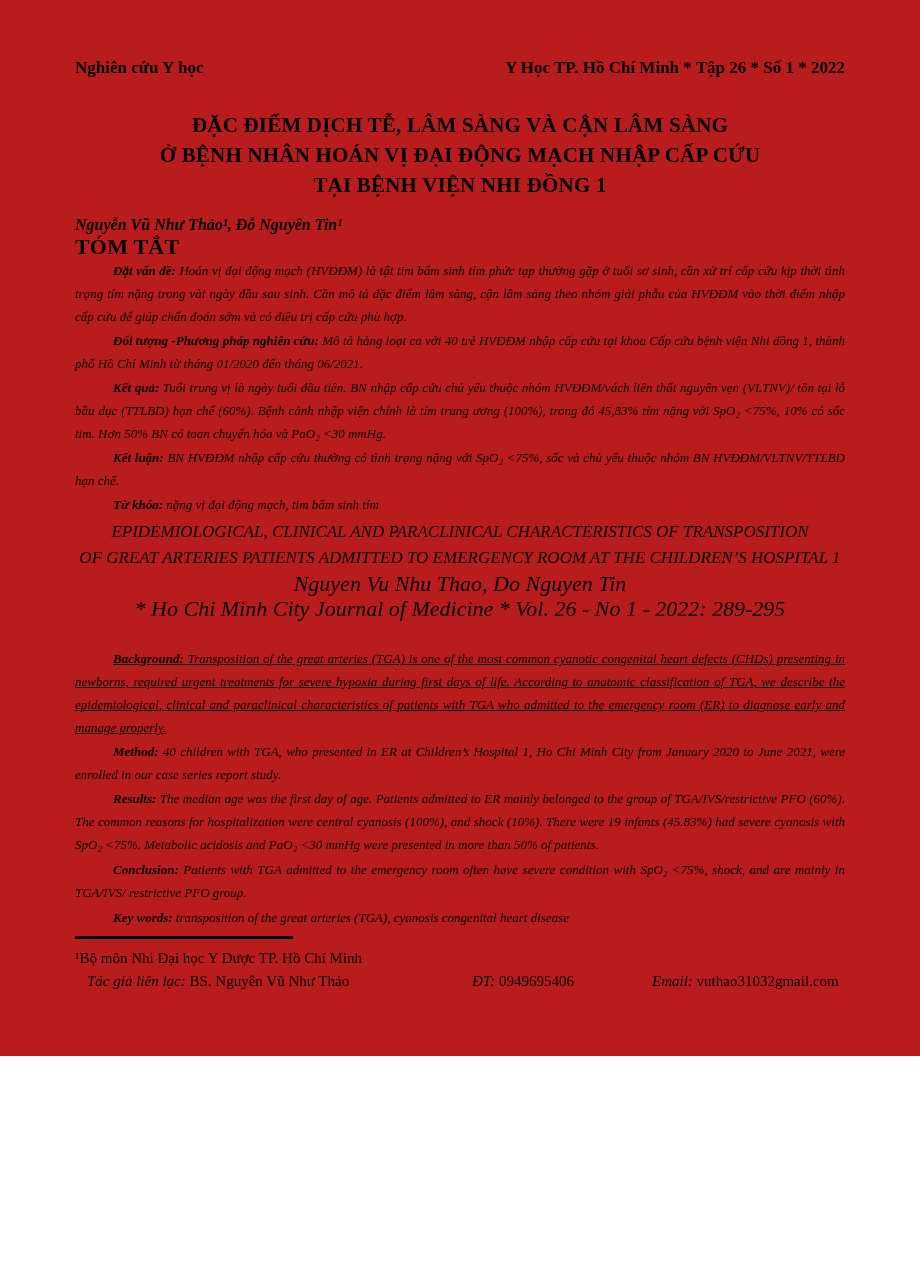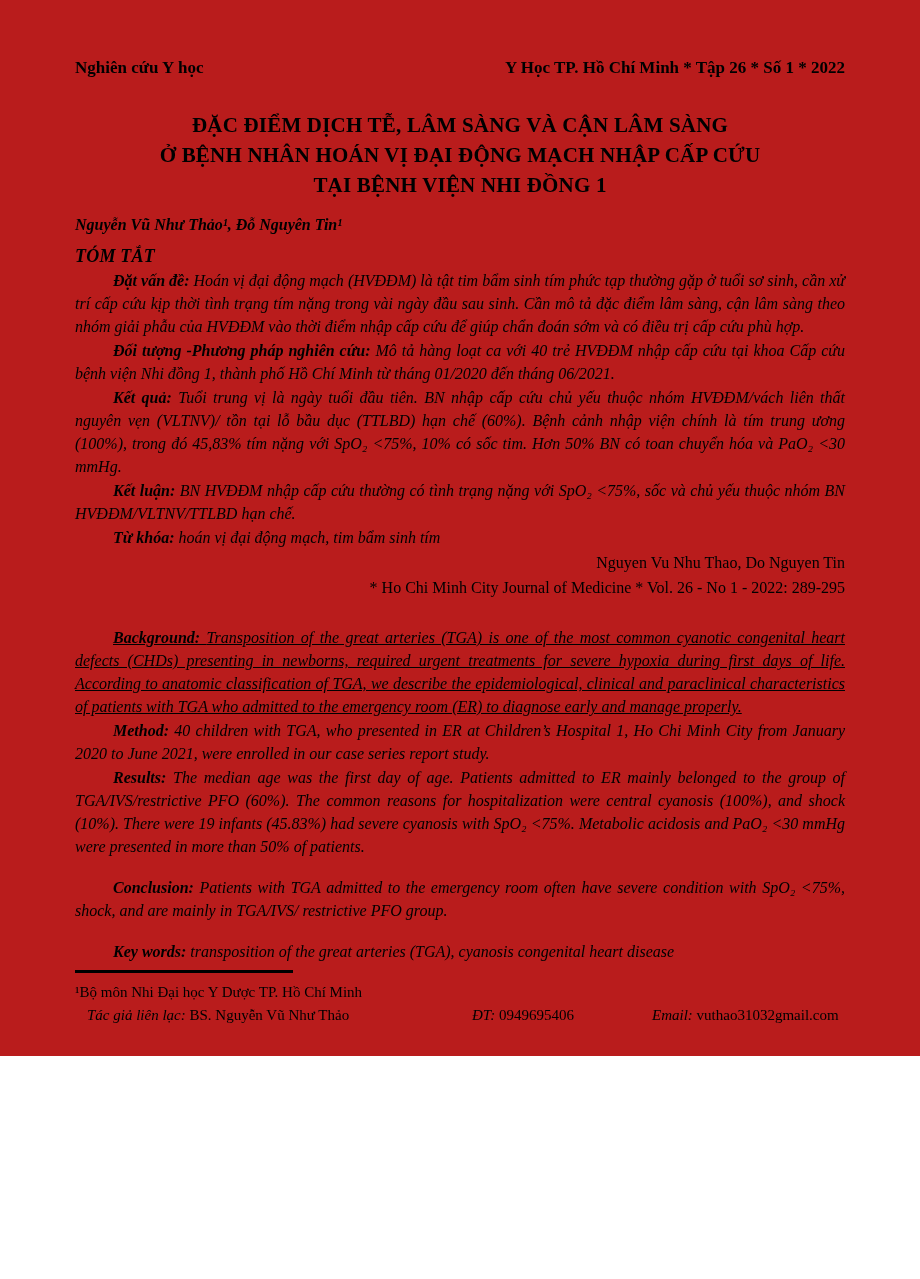--- a/index.html
+++ b/index.html
@@ -24,48 +24,47 @@
     line-height:30px;
     letter-spacing:.2px;
   }
   .authors-vi {
     margin-top:14px;
     text-align:left;
     font-style:italic; font-weight:bold;
     font-size:16px; line-height:21px;
   }
   .section-heading {
-    margin-top:10px;
-    font-size:18px; font-weight:bold;
+    font-size:22px; font-weight:bold;
     line-height:23px;
     letter-spacing:.2px;
-    font-style:italic;
   }
   .para {
     font-style:italic;
-    font-size:16px;
+    font-size:13px;
     line-height:23px;
     text-align:justify;
     text-indent:38px;
     margin:1px 0;
   }
   .para .lead { font-weight:bold; }
   .para.first-en { margin-top:26px;text-decoration:underline; }
-  .para.gap-top { margin-top:18px; }
+  .para.gap-top { margin-top:2px; }
   .abstract-title {
     margin-top:3px;
     text-align:center;
     font-style:italic;
     font-size:17px;
     line-height:26px;
   }
   .center-line {
-    text-align:right;
-    font-size:16px;
+    text-align:center;
+    font-size:22px;
     line-height:25px;
+    font-style:italic;
   }
   .footnote-rule {
     margin-top:7px;
     width:218px; height:0;
     border-top:3px solid #000;
   }
   .footnotes { margin-top:8px; font-size:15px; line-height:23px; }
   .fn-contact { display:flex; }
   .fn-contact .fn-seg1 { width:385px; }
   .fn-contact .fn-seg2 { width:180px; }
@@ -98,23 +97,27 @@
   <div class="section-heading">TÓM TẮT</div>
 
   <p class="para"><span class="lead">Đặt vấn đề: </span><span>Hoán vị đại động mạch (HVĐĐM) là tật tim bẩm sinh tím phức tạp thường gặp ở tuổi sơ sinh, cần xử trí cấp cứu kịp thời tình trạng tím nặng trong vài ngày đầu sau sinh. Cần mô tả đặc điểm lâm sàng, cận lâm sàng theo nhóm giải phẫu của HVĐĐM vào thời điểm nhập cấp cứu để giúp chẩn đoán sớm và có điều trị cấp cứu phù hợp.</span></p>
 
   <p class="para"><span class="lead">Đối tượng -Phương pháp nghiên cứu: </span><span>Mô tả hàng loạt ca với 40 trẻ HVĐĐM nhập cấp cứu tại khoa Cấp cứu bệnh viện Nhi đồng 1, thành phố Hồ Chí Minh từ tháng 01/2020 đến tháng 06/2021.</span></p>
 
   <p class="para"><span class="lead">Kết quả: </span><span>Tuổi trung vị là ngày tuổi đầu tiên. BN nhập cấp cứu chủ yếu thuộc nhóm HVĐĐM/vách liên thất nguyên vẹn (VLTNV)/ tồn tại lỗ bầu dục (TTLBD) hạn chế (60%). Bệnh cảnh nhập viện chính là tím trung ương (100%), trong đó 45,83% tím nặng với SpO₂ &lt;75%, 10% có sốc tim. Hơn 50% BN có toan chuyển hóa và PaO₂ &lt;30 mmHg.</span></p>
 
   <p class="para"><span class="lead">Kết luận: </span><span>BN HVĐĐM nhập cấp cứu thường có tình trạng nặng với SpO₂ &lt;75%, sốc và chủ yếu thuộc nhóm BN HVĐĐM/VLTNV/TTLBD hạn chế.</span></p>
 
-  <p class="para"><span class="lead">Từ khóa: </span><span>hoán vị đại động mạch, tim bẩm sinh tím</span></p>
+  <p class="para"><span class="lead">Từ khóa: </span><span>nặng vị đại động mạch, tim bẩm sinh tím</span></p>
 
 
+  <div class="abstract-title">
+    <div>EPIDEMIOLOGICAL, CLINICAL AND PARACLINICAL CHARACTERISTICS OF TRANSPOSITION</div>
+    <div>OF GREAT ARTERIES PATIENTS ADMITTED TO EMERGENCY ROOM AT THE CHILDREN’S HOSPITAL 1</div>
+  </div>
 
   <div class="center-line">Nguyen Vu Nhu Thao, Do Nguyen Tin</div>
   <div class="center-line">* Ho Chi Minh City Journal of Medicine * Vol. 26 - No 1 - 2022: 289-295</div>
 
   <p class="para first-en"><span class="lead">Background: </span><span>Transposition of the great arteries (TGA) is one of the most common cyanotic congenital heart defects (CHDs) presenting in newborns, required urgent treatments for severe hypoxia during first days of life. According to anatomic classification of TGA, we describe the epidemiological, clinical and paraclinical characteristics of patients with TGA who admitted to the emergency room (ER) to diagnose early and manage properly.</span></p>
 
   <p class="para"><span class="lead">Method: </span><span>40 children with TGA, who presented in ER at Children’s Hospital 1, Ho Chi Minh City from January 2020 to June 2021, were enrolled in our case series report study.</span></p>
 
   <p class="para"><span class="lead">Results: </span><span>The median age was the first day of age. Patients admitted to ER mainly belonged to the group of TGA/IVS/restrictive PFO (60%). The common reasons for hospitalization were central cyanosis (100%), and shock (10%). There were 19 infants (45.83%) had severe cyanosis with SpO₂ &lt;75%. Metabolic acidosis and PaO₂ &lt;30 mmHg were presented in more than 50% of patients.</span></p>
 

